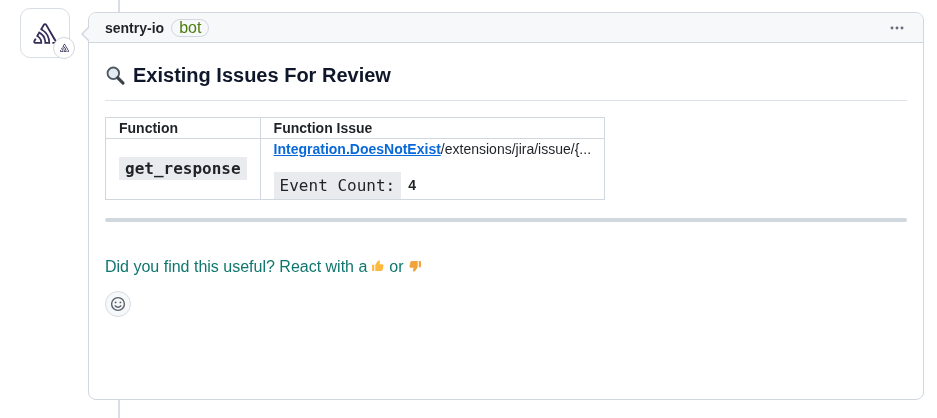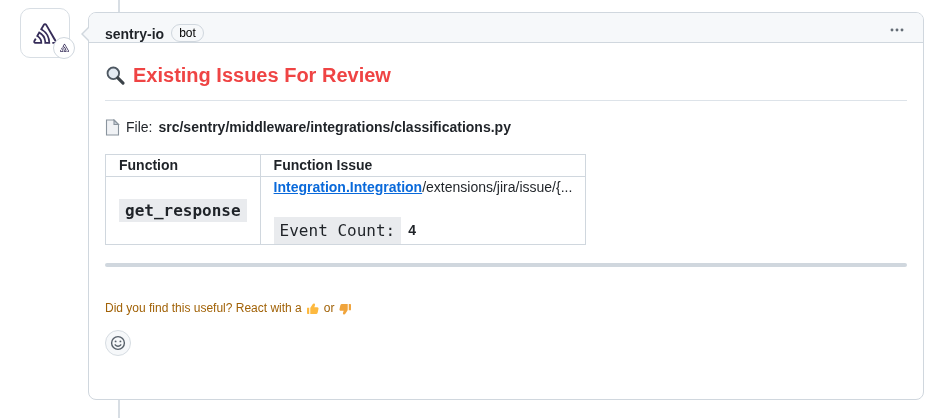--- a/index.html
+++ b/index.html
@@ -20,50 +20,50 @@
   .avatar-badge svg { width:13px; height:12px; }
 
   
   .comment { position:absolute; left:88px; top:12px; width:836px; height:388px; background:#fff;
     border:1px solid #d0d7de; border-radius:8px; z-index:2; }
   .caret { position:absolute; top:13px; left:-8px; width:0; height:0;
     border-style:solid; border-width:8px 8px 8px 0; border-color:transparent #d0d7de transparent transparent; }
   .caret::after { content:""; position:absolute; top:-7px; left:1.5px; width:0; height:0;
     border-style:solid; border-width:7px 7px 7px 0; border-color:transparent #f6f8fa transparent transparent; }
 
-  .comment-header { display:flex; align-items:flex-end; gap:7px; padding:0 16px; height:30px;
+  .comment-header { display:flex; align-items:center; gap:7px; padding:0 16px; height:30px;
     background:#f6f8fa; border-bottom:1px solid #d0d7de; border-radius:7px 7px 0 0; font-size:14px; }
   .author { font-weight:700; color:#1f2328; }
-  .bot-badge { font-size:12px; color:#000000; border:1px solid #d0d7de; border-radius:999px;
+  .bot-badge { font-size:16px; color:#4d7c0f; border:1px solid #d0d7de; border-radius:999px;
     padding:0 7px; line-height:16px; background:transparent; }
   .meta { color:#57606a; }
   .kebab-btn { margin-left:auto; background:none; border:none; padding:4px 2px; cursor:pointer; display:flex; align-items:center; }
 
   .comment-body { padding:16px; font-size:14px; line-height:1.45; }
   .title-row { display:flex; align-items:center; gap:7px; margin:0 0 16px; padding:2px 0 10px;
-    font-size:20px; font-weight:700; border-bottom:1px solid #dde3e9; color:#ef4444; }
+    font-size:20px; font-weight:700; border-bottom:1px solid #dde3e9; color:#0f172a; }
   .intro { margin:0 0 16px; }
   .file-line { margin:0 0 17px; display:flex; align-items:center; gap:6px; }
   .file-path { font-weight:700; }
 
   table.issues { border-collapse:collapse; margin:0 0 17px; font-size:14px; }
   .issues th, .issues td { border:1px solid #d0d7de; padding:0 13px; text-align:left; vertical-align:middle; }
   .issues th { font-weight:700; }
   .issues th.col-fn { width:125px; }
   .code { font-family:"DejaVu Sans Mono","Liberation Mono",monospace; font-size:16px;
     background:rgba(175,184,193,0.28); padding:2px 6px; border-radius:0; white-space:nowrap; }
   .fn-code { font-weight:700; }
   .issue-link { color:#0969da; font-weight:600; text-decoration:underline; cursor:pointer; }
   .issue-path { margin-left:0; }
-  .event-line { margin-top:20px; display:flex; align-items:center; gap:7px; }
+  .event-line { margin-top:12px; display:flex; align-items:center; gap:7px; }
   .event-count { font-weight:700; }
 
   hr.rule { border:none; height:4px; background:#d0d7de; border-radius:2px; margin:18px 0 33px; }
 
-  .useful { font-size:12px; margin:0 0 13px; display:flex; align-items:center; gap:4px; color:#a16207; }
+  .useful { font-size:16px; margin:0 0 13px; display:flex; align-items:center; gap:4px; color:#0f766e; }
   .reaction-btn { width:26px; height:26px; border-radius:50%; border:1px solid #d6dce2; background:#f6f8fa;
     display:flex; align-items:center; justify-content:center; padding:0; cursor:pointer; }
 </style>
 </head>
 <body>
 
 <div class="timeline-line"></div>
 
 <div class="avatar">
   <svg viewBox="0 0 72 66" xmlns="http://www.w3.org/2000/svg">
@@ -96,44 +96,36 @@
   <div class="comment-body">
     <h2 class="title-row">
       <svg width="21" height="21" viewBox="0 0 24 24">
         <circle cx="9.5" cy="9.5" r="6.6" fill="#e3eaf2" stroke="#4d5761" stroke-width="2.1"></circle>
         <line x1="14.6" y1="14.6" x2="20.6" y2="20.6" stroke="#3b4248" stroke-width="3.6" stroke-linecap="round"></line>
       </svg>
       <span>Existing Issues For Review</span>
     </h2>
 
 
-    <p class="file-line">
-      <svg width="15" height="17" viewBox="0 0 15 17">
-        <path d="M1.5 1h7.5l4.5 4.5V16h-12z" fill="#f0f2f5" stroke="#8a949e" stroke-width="1.1"></path>
-        <path d="M9 1v4.5h4.5z" fill="#c9d1d9" stroke="#8a949e" stroke-width="1.1"></path>
-      </svg>
-      <span>File:</span>
-      <span class="file-path">src/sentry/middleware/integrations/classifications.py</span>
-    </p>
 
     <table class="issues">
       <thead>
         <tr>
           <th class="col-fn">Function</th>
           <th>Function Issue</th>
         </tr>
       </thead>
       <tbody>
         <tr>
           <td>
             <span class="code fn-code">get_response</span>
           </td>
           <td>
             <div>
-              <a class="issue-link">Integration.Integration</a><span class="issue-path">/extensions/jira/issue/{...</span>
+              <a class="issue-link">Integration.DoesNotExist</a><span class="issue-path">/extensions/jira/issue/{...</span>
             </div>
             <div class="event-line">
               <span class="code">Event Count:</span>
               <span class="event-count">4</span>
             </div>
           </td>
         </tr>
       </tbody>
     </table>
 

